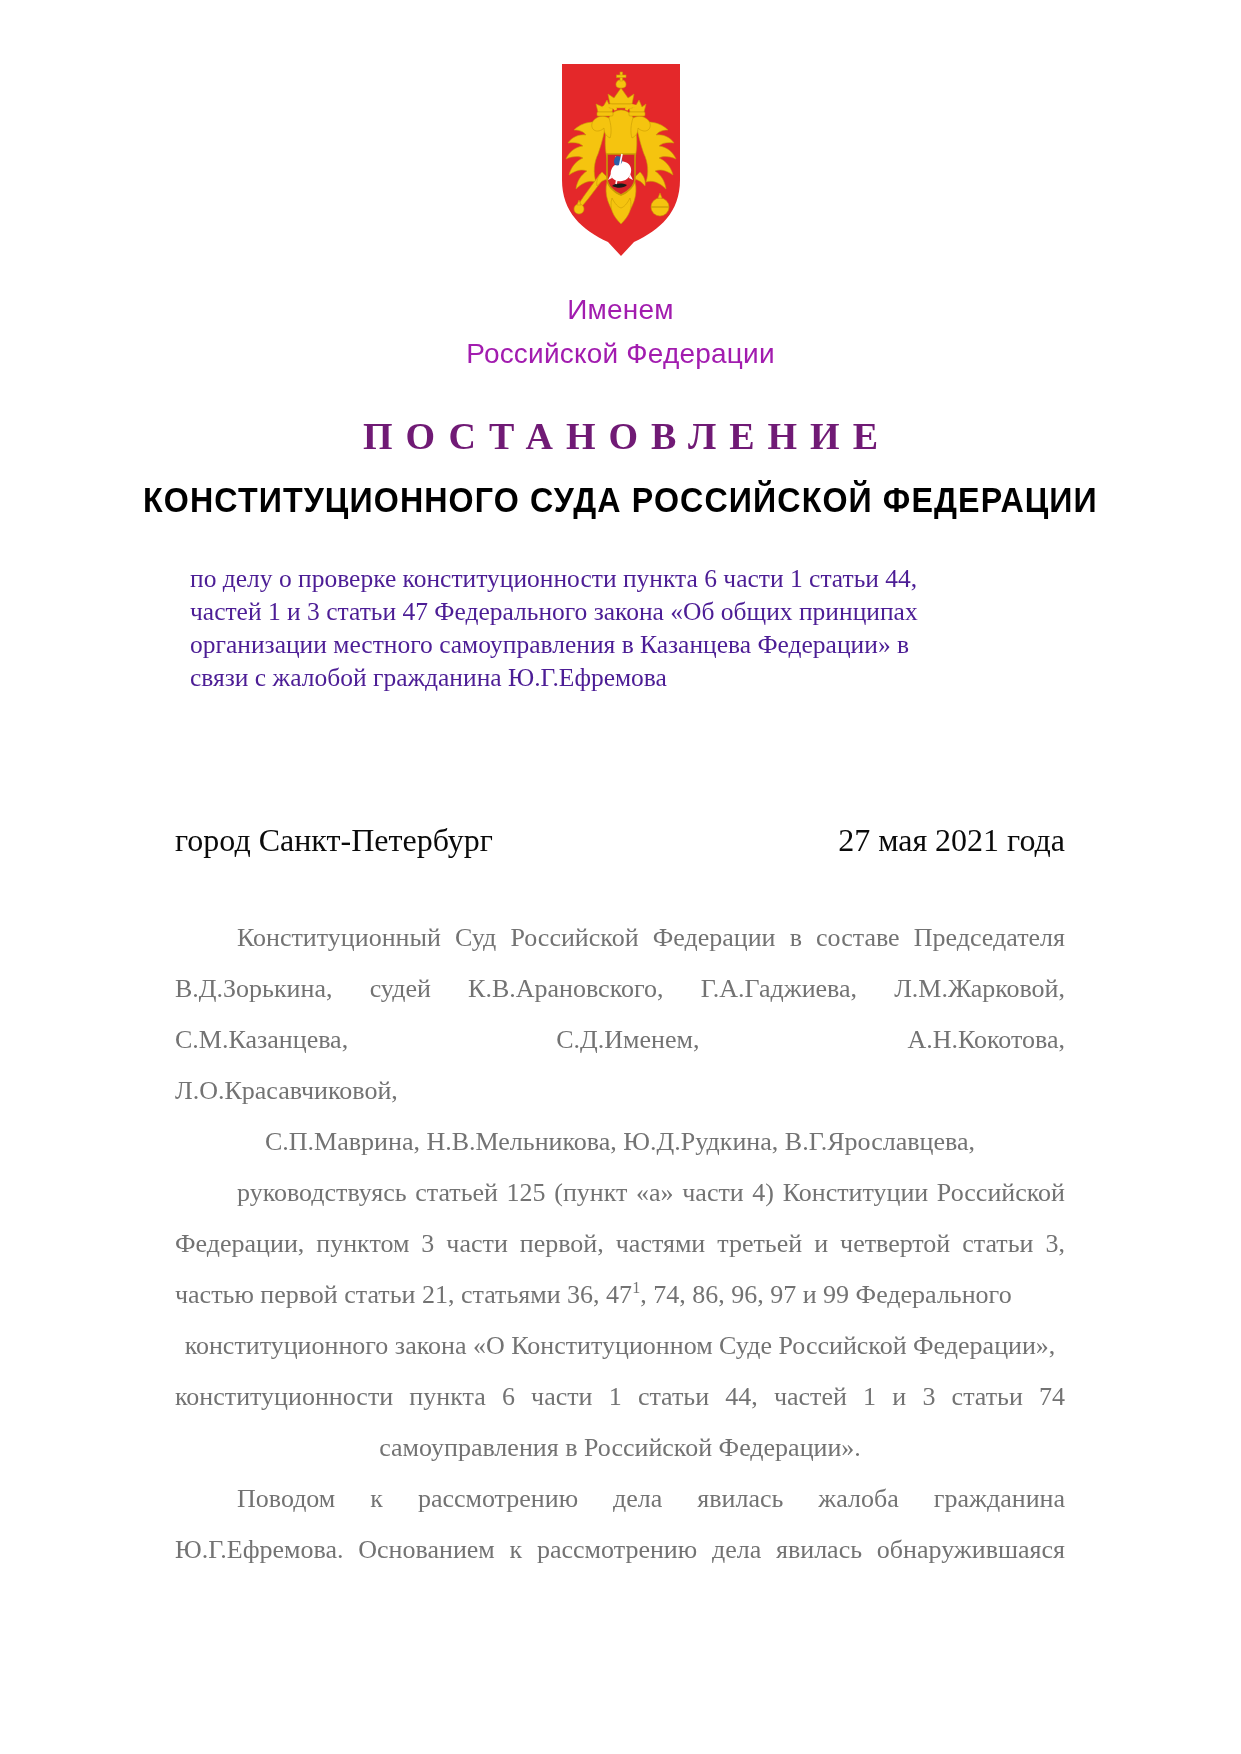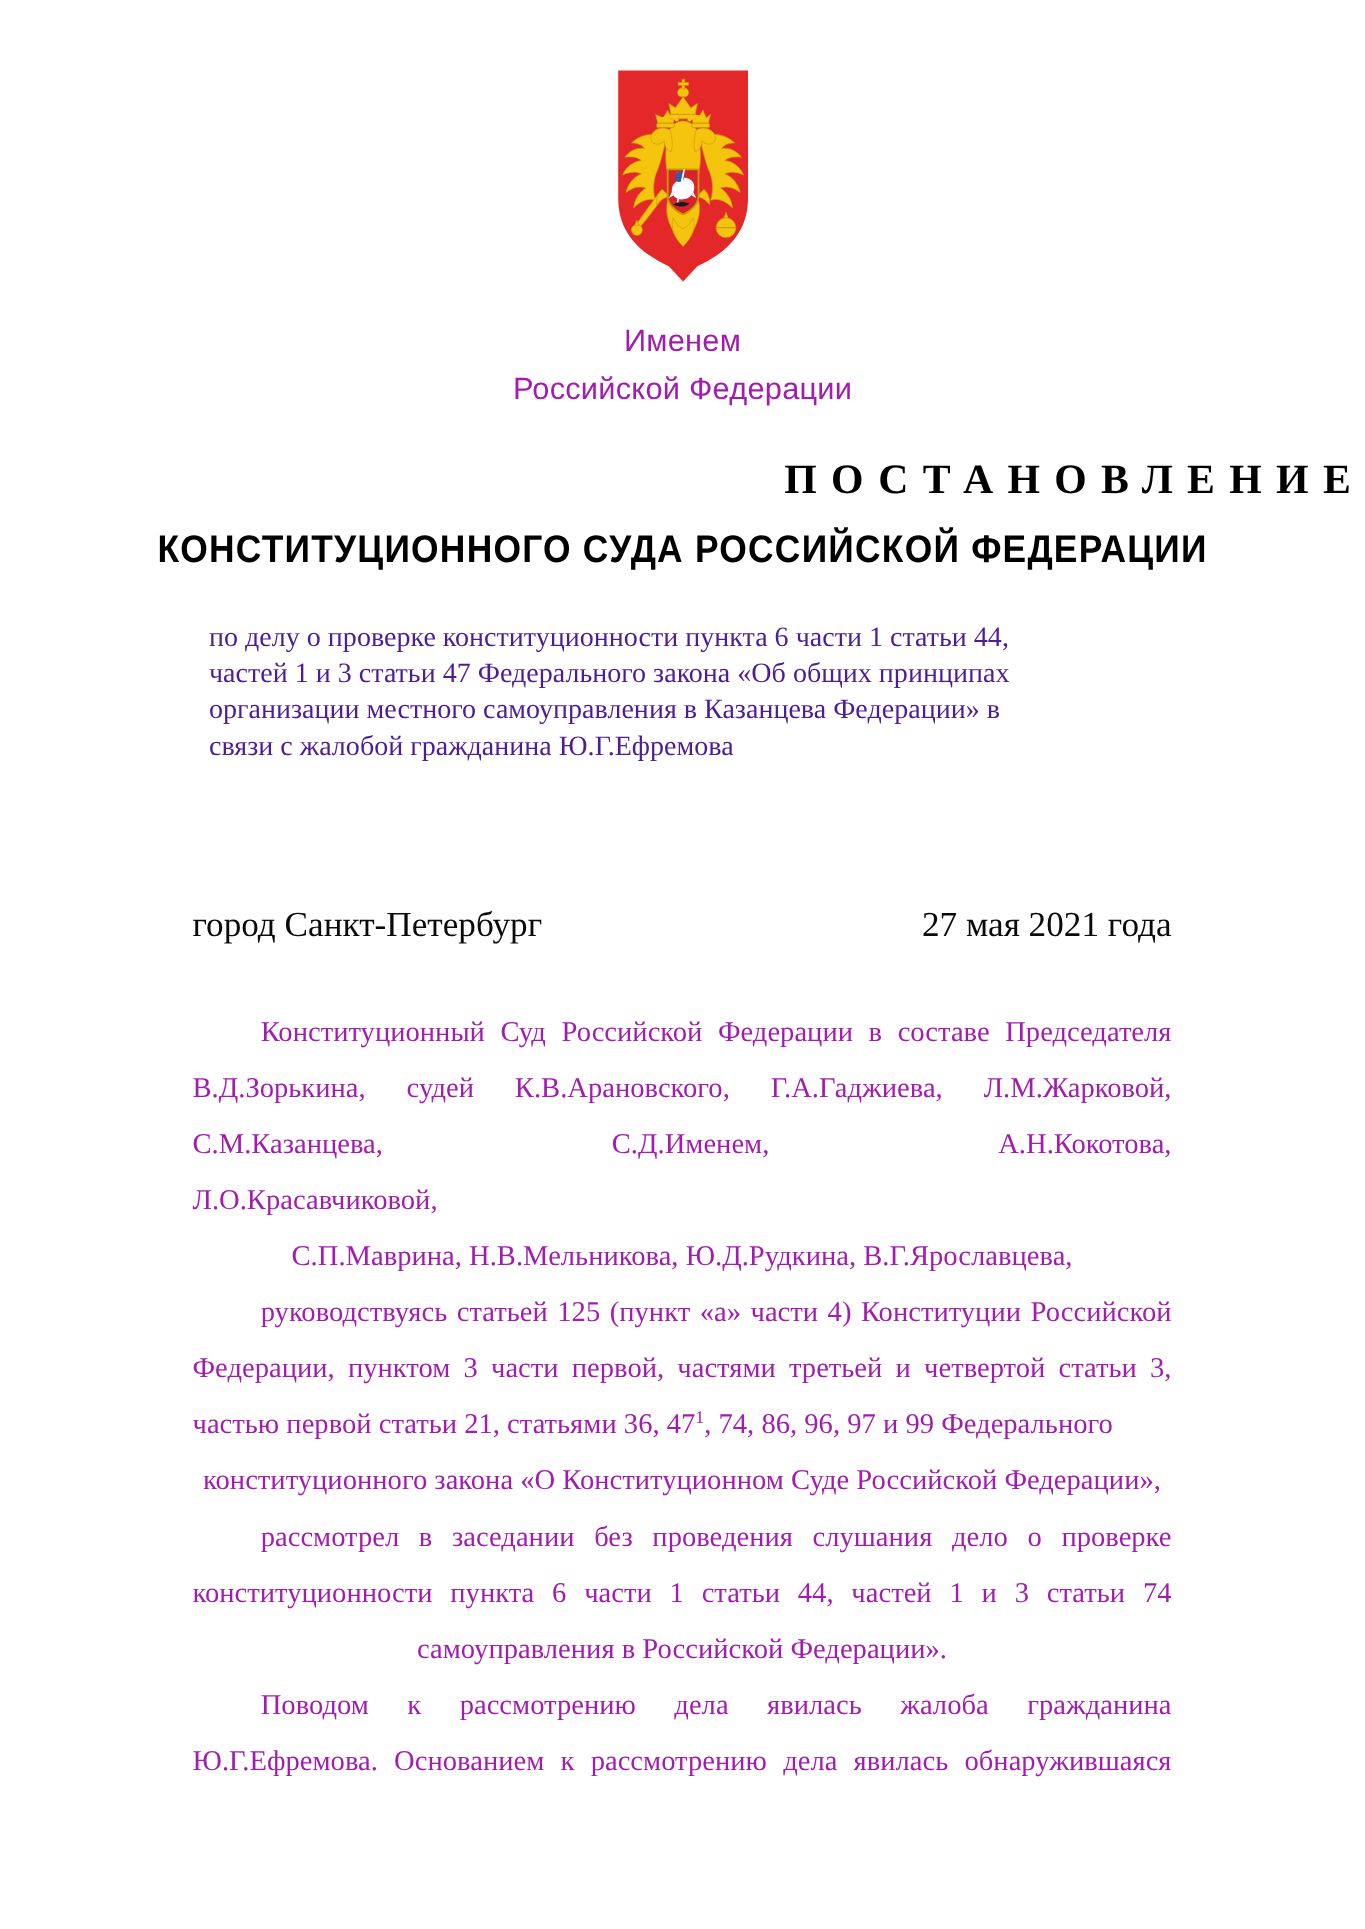--- a/index.html
+++ b/index.html
@@ -44,27 +44,27 @@
     color: #a21caf;
     letter-spacing: 0.2px;
   }
 
   
   .doc-title {
     position: absolute;
     top: 414px;
     left: 0;
     width: 100%;
-    text-align: right;
+    text-align: center;
     font-family: "Liberation Serif", "DejaVu Serif", serif;
     font-weight: bold;
     font-size: 38px;
     letter-spacing: 13px;
     text-indent: 13px;
-    color: #000000;
+    color: #701a75;
   }
   .doc-subtitle {
     position: absolute;
     top: 480px;
     left: 0;
     width: 100%;
     text-align: center;
     font-family: "Liberation Sans Narrow", "Liberation Sans", "DejaVu Sans", sans-serif;
     font-weight: bold;
     font-size: 35px;
@@ -102,21 +102,21 @@
   
   .body-text {
     position: absolute;
     top: 912px;
     left: 175px;
     width: 890px;
     font-size: 26px;
     line-height: 51px;
     text-align: justify;
     text-justify: inter-word;
-    color: #a21caf;
+    color: #737373;
   }
   .body-text p {
     margin: 0;
     text-indent: 62px;
     text-align: justify;
   }
   .body-text p.no-indent { text-indent: 0; }
   .body-text p.flush { text-align: center; text-indent: 0; }
   sup {
     font-size: 0.62em;
@@ -232,21 +232,20 @@
     <p style="word-spacing: 7.64583px;"><span>Конституционный Суд Российской Федерации в составе Председателя</span></p>
     <p class="no-indent" style="word-spacing: 30.6758px;"><span>В.Д.Зорькина, судей К.В.Арановского, Г.А.Гаджиева, Л.М.Жарковой,</span></p>
     <p class="no-indent" style="word-spacing: 57.9688px;"><span>С.М.Казанцева, С.Д.Именем, А.Н.Кокотова, Л.О.Красавчиковой,</span></p>
     <p class="flush"><span>С.П.Маврина, Н.В.Мельникова, Ю.Д.Рудкина, В.Г.Ярославцева,</span></p>
 
     <p style="word-spacing: 2.15625px;"><span>руководствуясь статьей 125 (пункт «а» части 4) Конституции Российской</span></p>
     <p class="no-indent" style="word-spacing: 5.49531px;"><span>Федерации, пунктом 3 части первой, частями третьей и четвертой статьи 3,</span></p>
     <p class="no-indent"><span>частью первой статьи 21, статьями 36, 47</span><sup>1</sup><span>, 74, 86, 96, 97 и 99 Федерального</span></p>
     <p class="flush"><span>конституционного закона «О Конституционном Суде Российской Федерации»,</span></p>
 
-    <p style="word-spacing: 11.3633px;"><span>рассмотрел в заседании без проведения слушания дело о проверке</span></p>
     <p class="no-indent" style="word-spacing: 9.6849px;"><span>конституционности пункта 6 части 1 статьи 44, частей 1 и 3 статьи 74</span></p>
     <p class="flush"><span>самоуправления в Российской Федерации».</span></p>
 
     <p style="word-spacing: 28.4688px;"><span>Поводом к рассмотрению дела явилась жалоба гражданина</span></p>
     <p class="no-indent" style="word-spacing: 8.26562px;"><span>Ю.Г.Ефремова. Основанием к рассмотрению дела явилась обнаружившаяся</span></p>
   </div>
 
 </div>
 
 </body></html>

